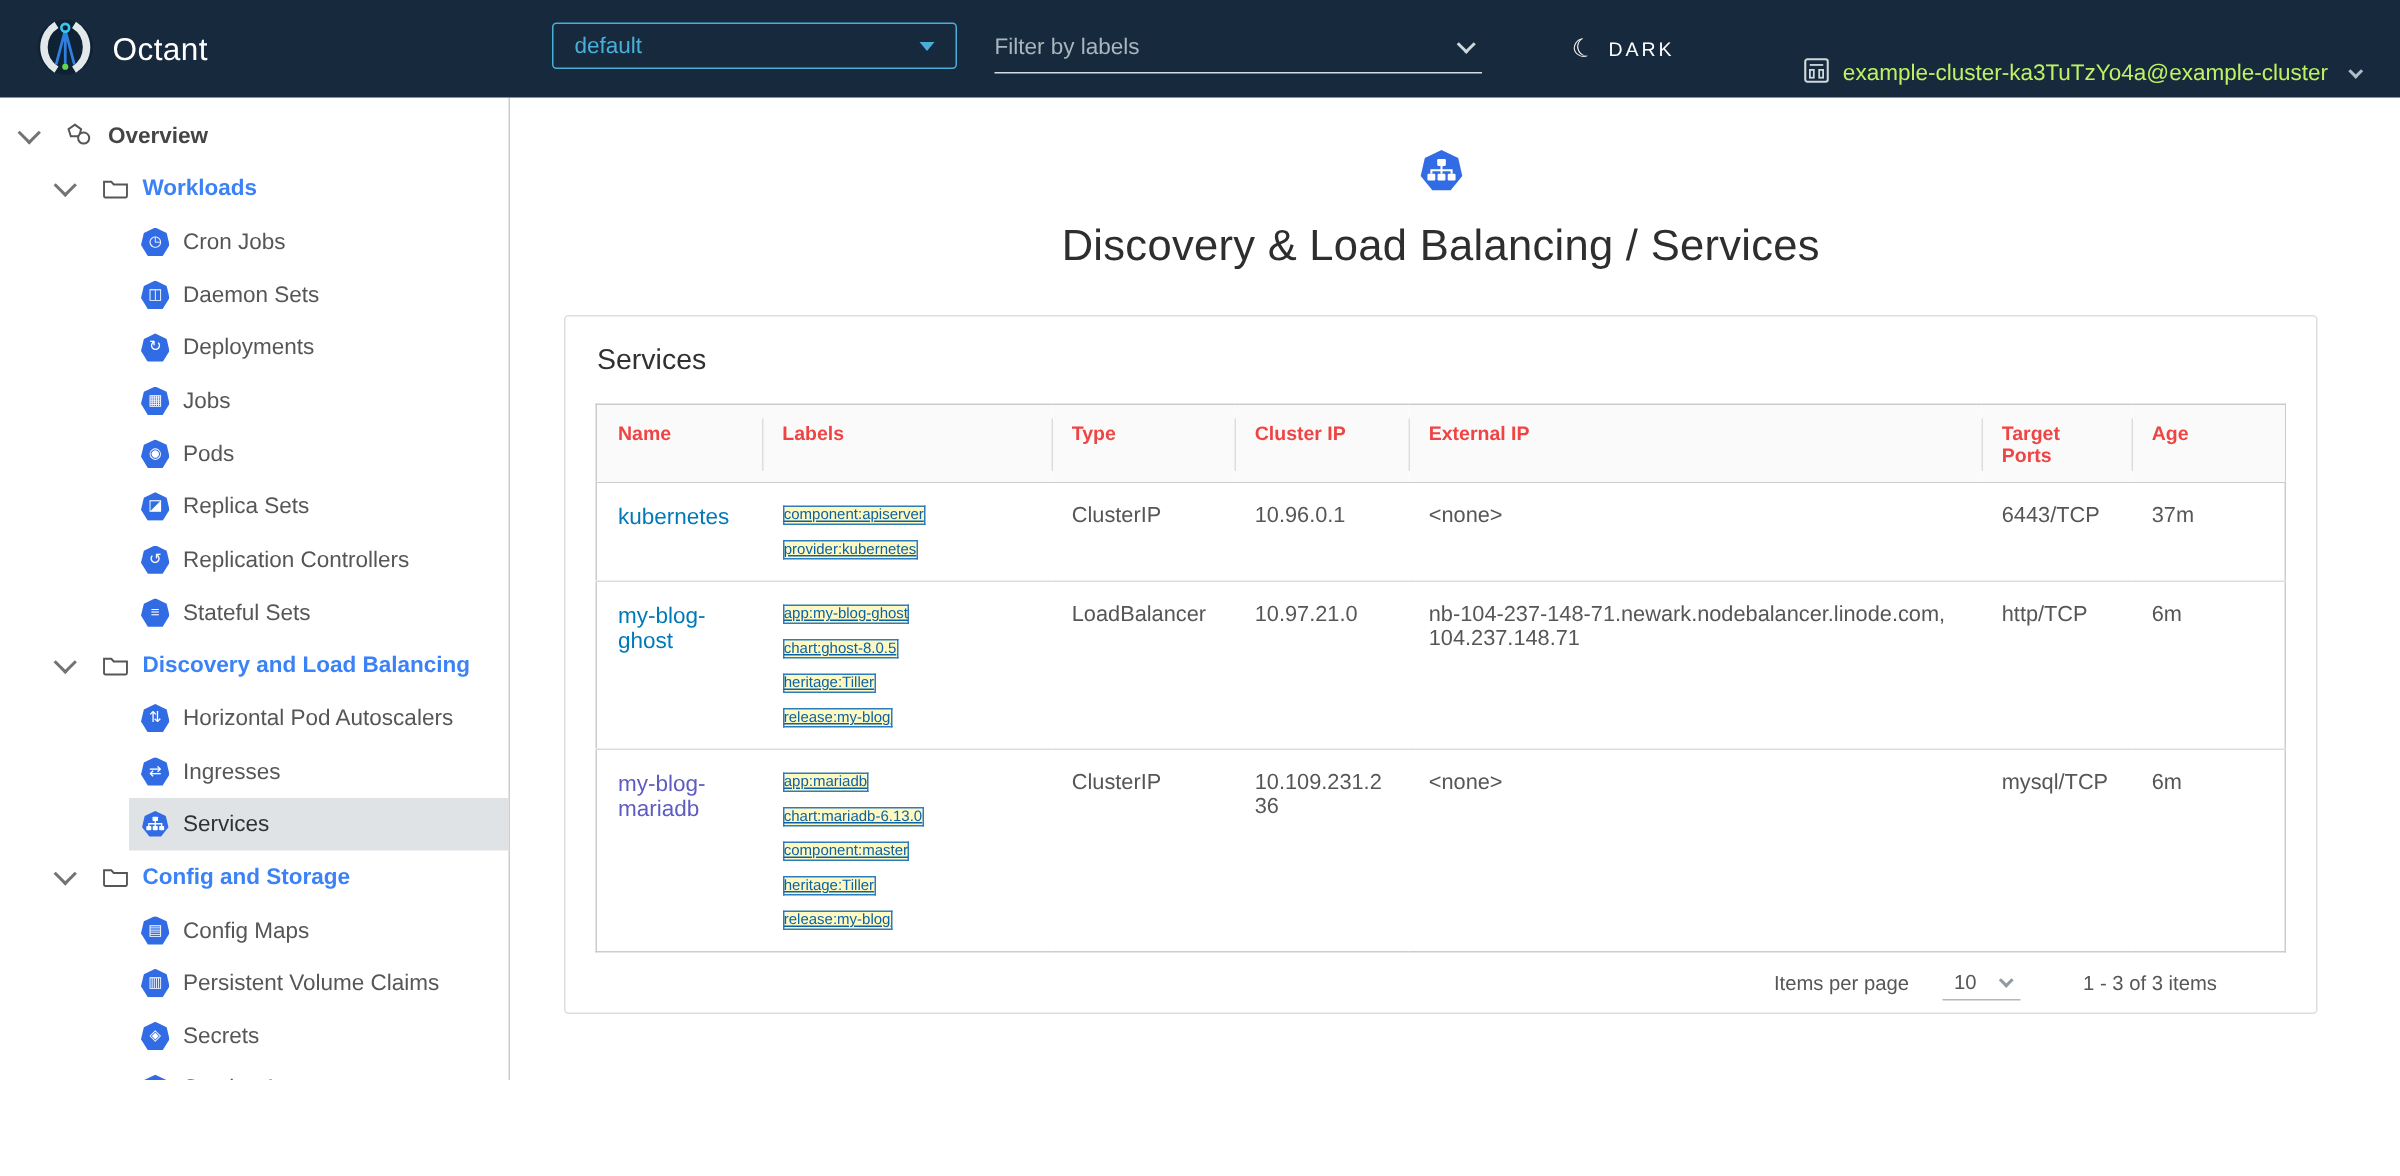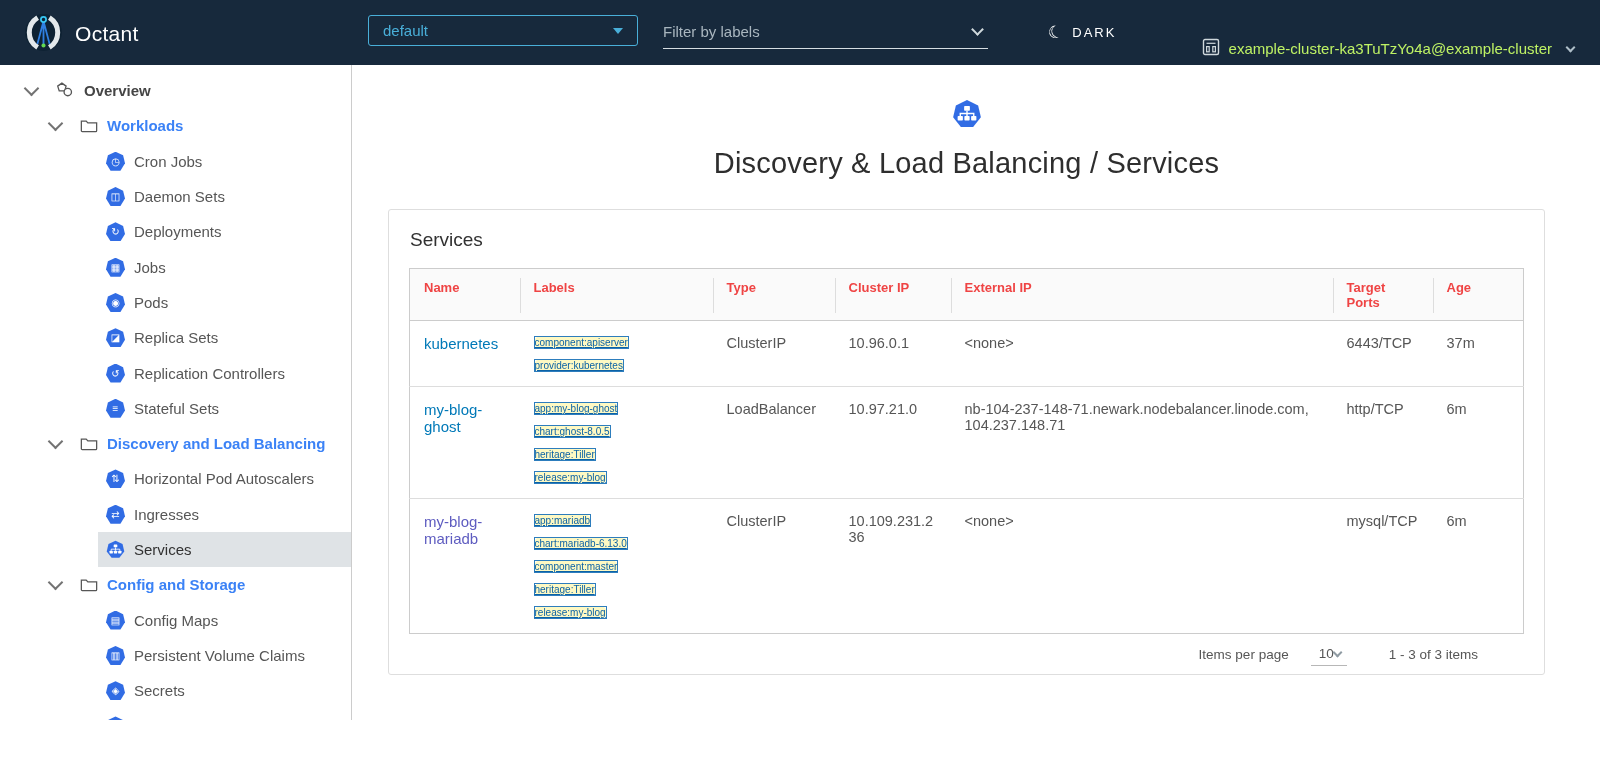--- a/index.html
+++ b/index.html
@@ -24,21 +24,21 @@
     transform:rotate(45deg); margin:-4px 6px 0 6px; flex:none; }
   .dark-toggle { position:absolute; left:1048px; top:0; height:65px; display:flex;
     align-items:center; gap:9px; color:#fff; cursor:pointer; }
   .moon { font-size:17px; color:#fff; transform:rotate(-14deg); line-height:1; }
   .dark-label { font-size:13px; font-weight:normal; letter-spacing:2px; }
   .context { position:absolute; right:20px; top:0; height:65px; display:flex;
     align-items:center; gap:9px; color:#bef264; font-size:15px; cursor:pointer;margin-top:16px; }
   .context .chev { border-color:#aebec8; width:7px; height:7px; margin-top:-3px; }
 
   
-  .shell { display:flex; height:655px;padding-left:12px; }
+  .shell { display:flex; height:655px; }
 
   
   .sidebar { width:340px; flex:none; border-right:1px solid #ccc; padding-top:8px; overflow:hidden; }
   .nav-item { height:35.3px; display:flex; align-items:center; font-size:15px;
     color:#565656; cursor:pointer; white-space:nowrap; }
   .nav-item .chevron { width:11px; height:11px; border-right:2px solid #737373;
     border-bottom:2px solid #737373; transform:rotate(45deg); margin:-5px 19px 0 0; flex:none; }
   .nav-item .nav-ico { flex:none; margin-right:9px; display:flex; align-items:center; justify-content:center; }
   .lvl0 { padding-left:14px; font-weight:bold; color:#454545; }
   .lvl1 { padding-left:38px; font-weight:bold; color:#3b82f6; }
@@ -67,21 +67,21 @@
   .dg tbody tr + tr td { border-top:1px solid #ddd; }
   a.res-link { color:#0079b8; text-decoration:none; font-size:15px; }
   a.res-link.visited { color:#5e5cc0; }
   .pill { display:table; border:1px solid #2d7dbd; color:#0c62a5; background:#fef9c3;
     border-radius:12px; padding:4px 11px 5px; font-size:10px; margin:0 0 10px 0; white-space:nowrap;text-decoration:underline; }
   .pills { padding-top:1px; }
   .pills .pill:last-child { margin-bottom:0; }
 
   .card-footer { height:40px; display:flex; align-items:center; justify-content:flex-end;
     font-size:13.5px; color:#565656; padding-right:10px; gap:0; }
-  .ipp-select { display:flex; align-items:center; border-bottom:1px solid #b7b7b7;
+  .ipp-select { display:flex; align-items:center; gap:16px; border-bottom:1px solid #b7b7b7;
     padding:3px 6px 4px 8px; margin-left:22px; cursor:pointer; }
   .ipp-select .chev { border-color:#8f9ba3; width:7px; height:7px; margin:-2px 0 0 0; }
   .range-text { margin-left:42px; margin-right:56px; }
 </style>
 </head>
 <body>
 
 <header class="app-header">
   <div class="brand">
     <span id="logo-slot"><svg viewBox="0 0 36 36" width="39" height="39">

